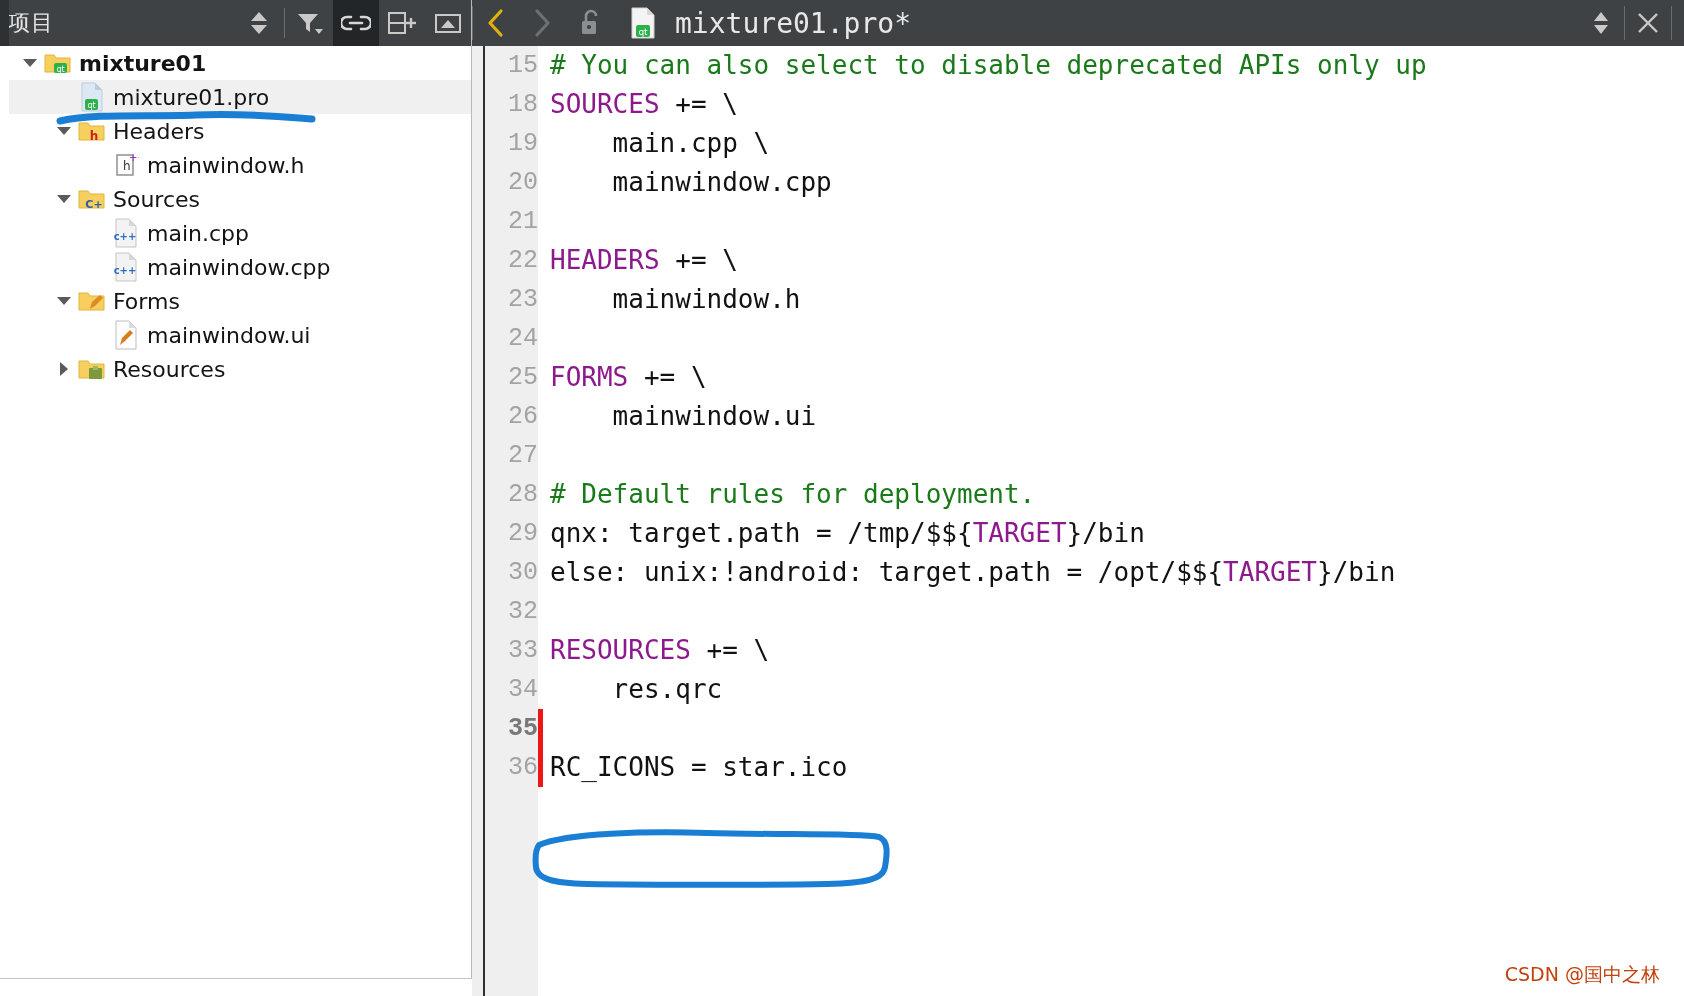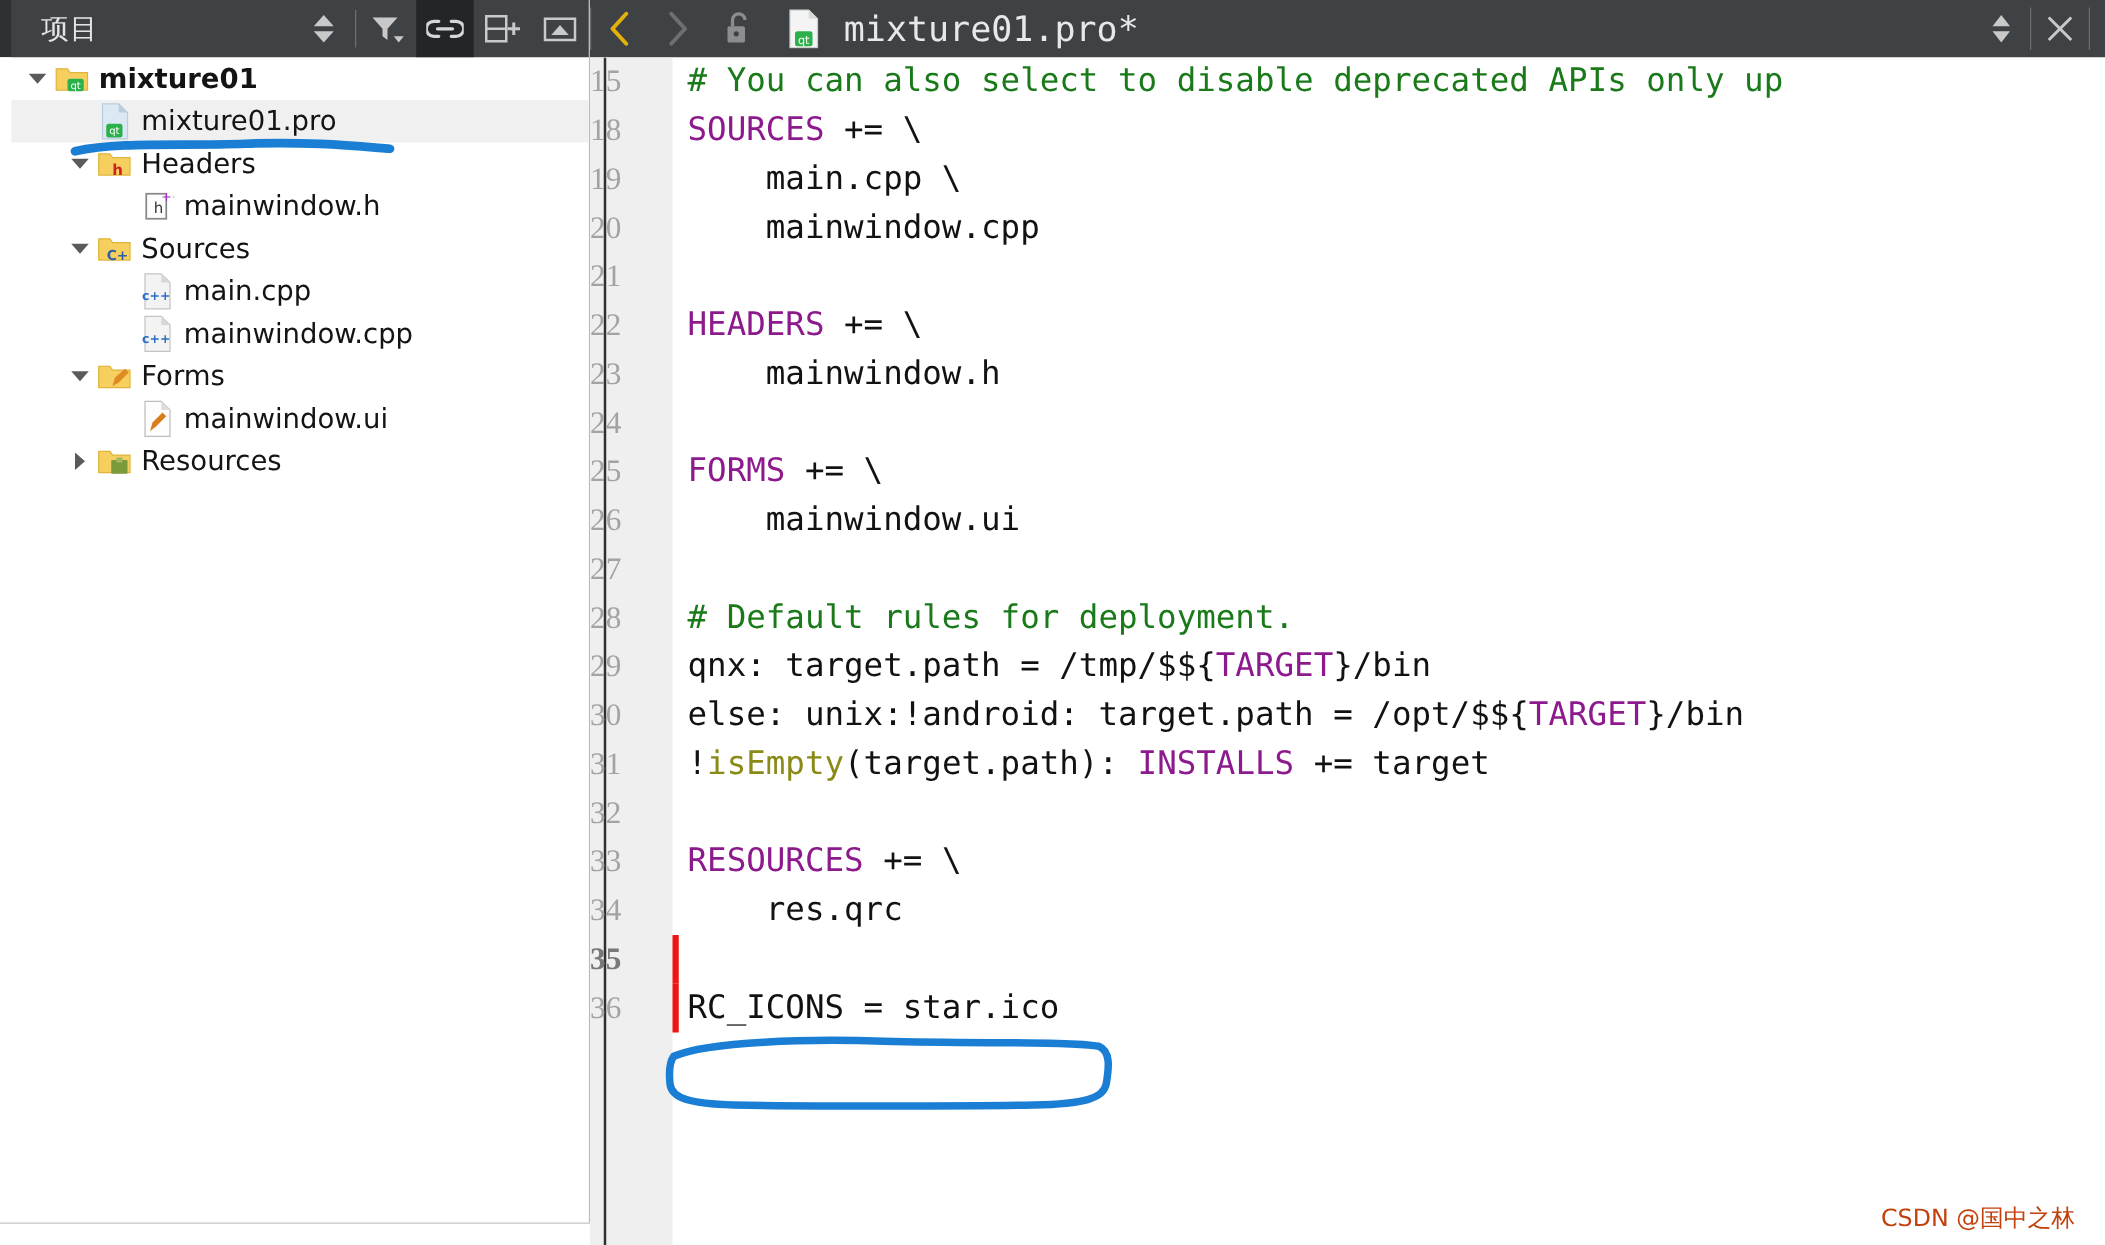--- a/index.html
+++ b/index.html
@@ -22,21 +22,21 @@
   #project-toolbar {
     height: 46px; background: #3e4244;
     display: flex; align-items: center;
     position: relative;
   }
   #project-toolbar .edge-strip {
     position: absolute; left: 0; top: 0; width: 9px; height: 46px;
     background: #2e3133;
   }
   .panel-title {
-    color: #e4e4e4; font-size: 22px; margin-left: 33px;
+    color: #e4e4e4; font-size: 22px; margin-left: 8px;
     font-family: Liberation Serif, serif; letter-spacing: 1px;
     white-space: nowrap;
   }
   .tb-spacer { flex: 1 1 auto; }
   .tb-btn {
     width: 46px; height: 46px;
     display: flex; align-items: center; justify-content: center;
     flex: 0 0 auto;
   }
   .tb-btn.active { background: #232628; }
@@ -116,23 +116,23 @@
     position: absolute; top: 0; left: 11px; width: 2px; bottom: 0;
     background: #2e3133;
   }
   .code-line {
     position: relative; height: 39px; line-height: 39px;
     display: flex; align-items: center;
     font-family: "DejaVu Sans Mono", monospace;
     font-size: 26px; white-space: pre;
   }
   .ln {
-    width: 66px; flex: 0 0 66px; 
-    padding-right: 10px; color: #a3a3a3; font-size: 25px;
-    font-family: Liberation Serif, serif;
+    width: 66px; flex: 0 0 66px; text-align: right;
+    color: #a3a3a3; font-size: 25px;
+    font-family: Liberation Mono, monospace;
   }
   .ln.current { color: #787878; font-weight: bold; }
   .code-text { padding-left: 12px; color: #121212; }
   .tok-comment { color: #1a7a1a; }
   .tok-kw { color: #8d1a8d; }
   .tok-func { color: #8a8a16; }
   .red-mark {
     position: absolute; left: 66px; top: 0; width: 5px; height: 39px;
     background: #f01515;
   }
@@ -395,21 +395,20 @@
           <div class="code-line"><div class="ln">21</div><div class="code-text"><span class=""></span></div></div>
           <div class="code-line"><div class="ln">22</div><div class="code-text"><span class="tok-kw">HEADERS</span><span class=""> += \</span></div></div>
           <div class="code-line"><div class="ln">23</div><div class="code-text"><span class="">    mainwindow.h</span></div></div>
           <div class="code-line"><div class="ln">24</div><div class="code-text"><span class=""></span></div></div>
           <div class="code-line"><div class="ln">25</div><div class="code-text"><span class="tok-kw">FORMS</span><span class=""> += \</span></div></div>
           <div class="code-line"><div class="ln">26</div><div class="code-text"><span class="">    mainwindow.ui</span></div></div>
           <div class="code-line"><div class="ln">27</div><div class="code-text"><span class=""></span></div></div>
           <div class="code-line"><div class="ln">28</div><div class="code-text"><span class="tok-comment"># Default rules for deployment.</span></div></div>
           <div class="code-line"><div class="ln">29</div><div class="code-text"><span class="">qnx: target.path = /tmp/$${</span><span class="tok-kw">TARGET</span><span class="">}/bin</span></div></div>
           <div class="code-line"><div class="ln">30</div><div class="code-text"><span class="">else: unix:!android: target.path = /opt/$${</span><span class="tok-kw">TARGET</span><span class="">}/bin</span></div></div>
-          <div class="code-line"><div class="ln">31</div><div class="code-text"><span class="">!</span><span class="tok-func">isEmpty</span><span class="">(target.path): </span><span class="tok-kw">INSTALLS</span><span class=""> += target</span></div></div>
           <div class="code-line"><div class="ln">32</div><div class="code-text"><span class=""></span></div></div>
           <div class="code-line"><div class="ln">33</div><div class="code-text"><span class="tok-kw">RESOURCES</span><span class=""> += \</span></div></div>
           <div class="code-line"><div class="ln">34</div><div class="code-text"><span class="">    res.qrc</span></div></div>
           <div class="code-line"><div class="ln current">35</div><div class="red-mark"></div><div class="code-text"><span class=""></span></div></div>
           <div class="code-line"><div class="ln">36</div><div class="red-mark"></div><div class="code-text"><span class="">RC_ICONS = star.ico</span></div></div>
         </div>
 
       <svg class="annot" style="left:55px; top:765px; width:420px; height:80px;">
         <path d="M12,34 C40,22 120,20 180,22 C260,24 330,22 352,26 C362,30 360,44 358,56
                  C356,68 340,72 300,73 C250,74 120,74 60,73 C26,72 10,68 9,56

